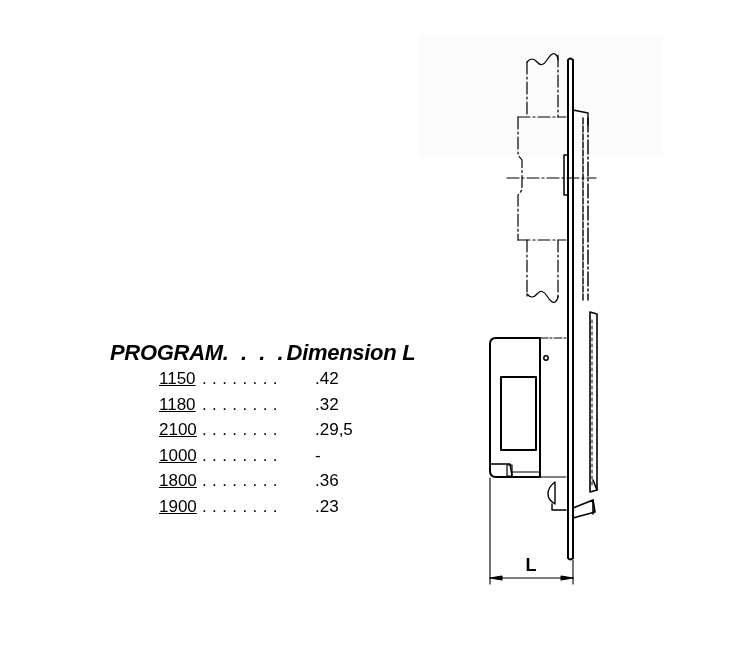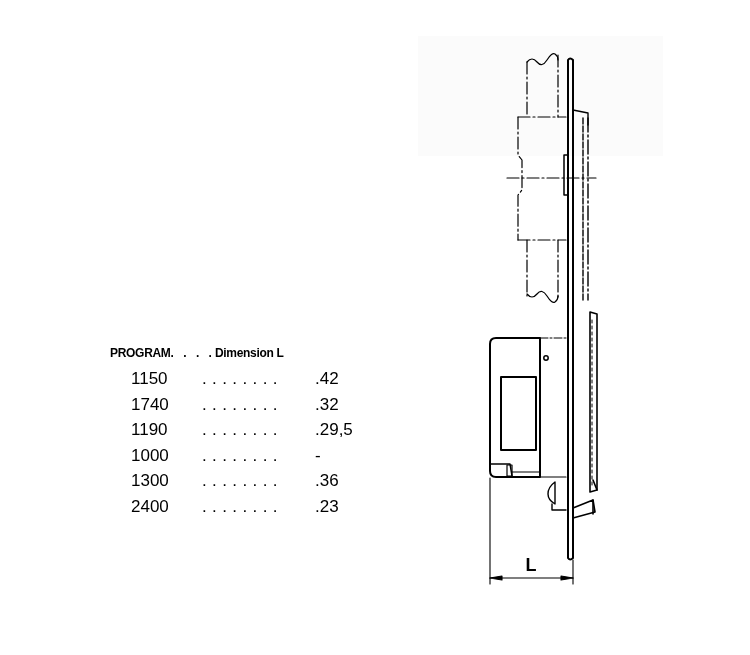--- a/index.html
+++ b/index.html
@@ -1,60 +1,60 @@
 <!DOCTYPE html>
 <html><head>
 <meta charset="utf-8">
 <style>
   html, body { margin: 0; padding: 0; background: #ffffff; }
   body { width: 750px; height: 655px; position: relative; overflow: hidden;
          font-family: "Liberation Sans", sans-serif; color: #000; }
   .table { position: absolute; left: 110px; top: 340px; width: 300px; }
-  .hdr { font-size: 12px; font-weight: bold; letter-spacing: -0.3px; height: 26px; line-height: 26px; white-space: nowrap; }
+  .hdr { font-size: 22px; font-weight: bold; letter-spacing: -0.3px; height: 26px; line-height: 26px; white-space: nowrap; font-style: italic; }
   .hdr .dots { letter-spacing: 3px; }
   .row { position: relative; height: 25.5px; line-height: 25.5px; font-size: 17px; }
-  .row .prog { position: absolute; left: 21px; }
+  .row .prog { position: absolute; left: 49px; text-decoration: underline; }
   .row .dots { position: absolute; left: 92px; letter-spacing: 5.4px; }
   .row .val { position: absolute; left: 205px; }
   .drawing { position: absolute; left: 0; top: 0; }
 </style>
 </head>
 <body>
 
 <div class="table">
   <div class="hdr">
     <span>PROGRAM</span><span class="dots">. . . .</span><span>Dimension L</span>
   </div>
   <div class="row">
     <span class="prog">1150</span>
     <span class="dots">........</span>
     <span class="val">.42</span>
   </div>
   <div class="row">
-    <span class="prog">1740</span>
+    <span class="prog">1180</span>
     <span class="dots">........</span>
     <span class="val">.32</span>
   </div>
   <div class="row">
-    <span class="prog">1190</span>
+    <span class="prog">2100</span>
     <span class="dots">........</span>
     <span class="val">.29,5</span>
   </div>
   <div class="row">
     <span class="prog">1000</span>
     <span class="dots">........</span>
     <span class="val"> -</span>
   </div>
   <div class="row">
-    <span class="prog">1300</span>
+    <span class="prog">1800</span>
     <span class="dots">........</span>
     <span class="val">.36</span>
   </div>
   <div class="row">
-    <span class="prog">2400</span>
+    <span class="prog">1900</span>
     <span class="dots">........</span>
     <span class="val">.23</span>
   </div>
 </div>
 
 <svg class="drawing" width="750" height="655" viewBox="0 0 750 655" xmlns="http://www.w3.org/2000/svg">
   <g fill="none" stroke="#000" stroke-linecap="round" stroke-linejoin="round">
 
     <rect x="418" y="36" width="245" height="120" fill="#fbfbfb" stroke="none"></rect>
 

